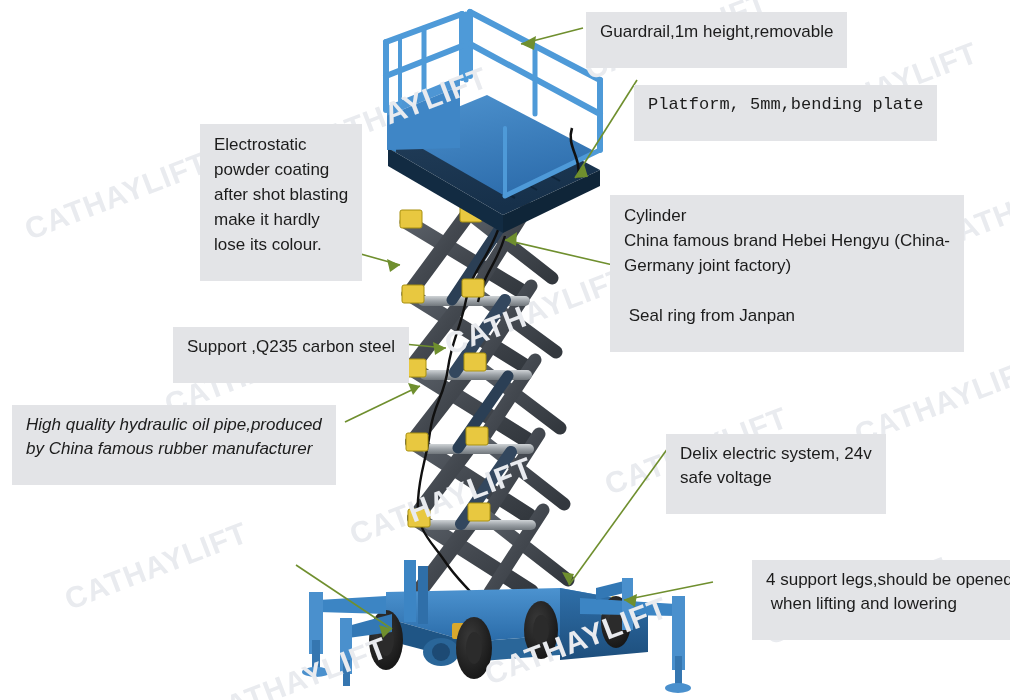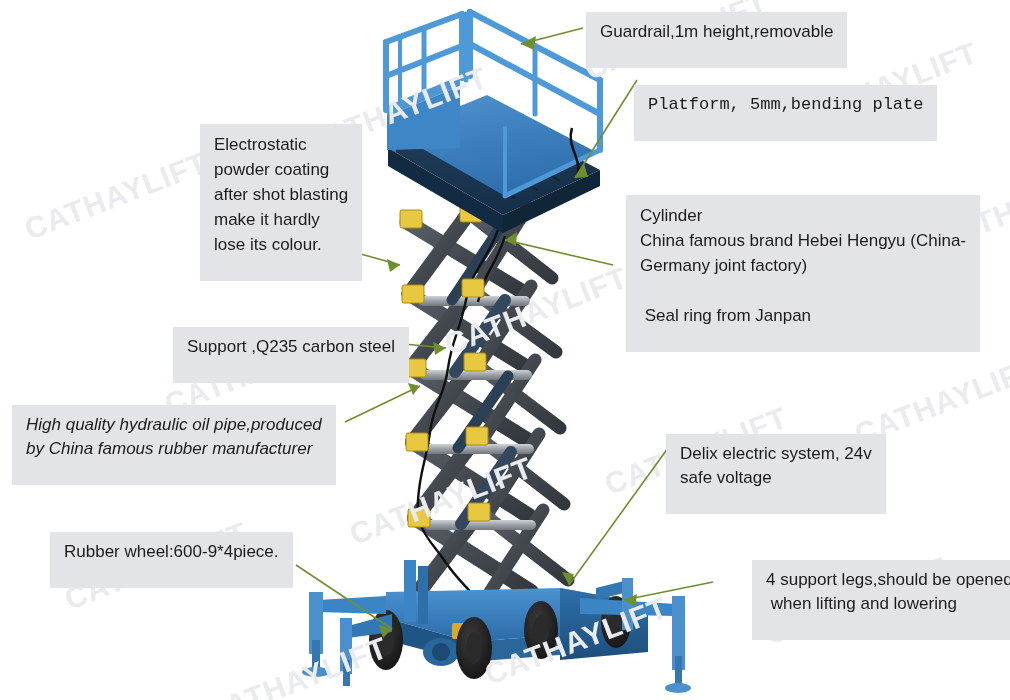--- a/index.html
+++ b/index.html
@@ -313,32 +313,31 @@
   <div class="callout" style="left:586px; top:12px;">Guardrail,1m height,removable</div>
 
   <div class="callout" style="left:634px; top:85px;font-family:Liberation Mono, monospace;">Platform, 5mm,bending plate</div>
 
   <div class="callout tight" style="left:164px; top:124px;margin-left:36px;">Electrostatic
 powder coating
 after shot blasting
 make it hardly
 lose its colour.</div>
 
-  <div class="callout tight" style="left:626px; top:195px;">Cylinder
+  <div class="callout tight" style="left:610px; top:195px;">Cylinder
 China famous brand Hebei Hengyu (China-
 Germany joint factory)
 
  Seal ring from Janpan</div>
 
   <div class="callout" style="left:141px; top:327px;margin-left:32px;">Support ,Q235 carbon steel</div>
 
   <div class="callout" style="left:12px; top:405px;font-style:italic;">High quality hydraulic oil pipe,produced
 by China famous rubber manufacturer</div>
 
   <div class="callout" style="left:666px; top:434px;">Delix electric system, 24v
 safe voltage</div>
 
-  <div class="callout" style="left:50px; top:532px;">Rubber wheel:600-9*4piece.</div>
 
   <div class="callout" style="left:752px; top:560px;">4 support legs,should be opened
  when lifting and lowering</div>
 
 </div>
 
 </body></html>

